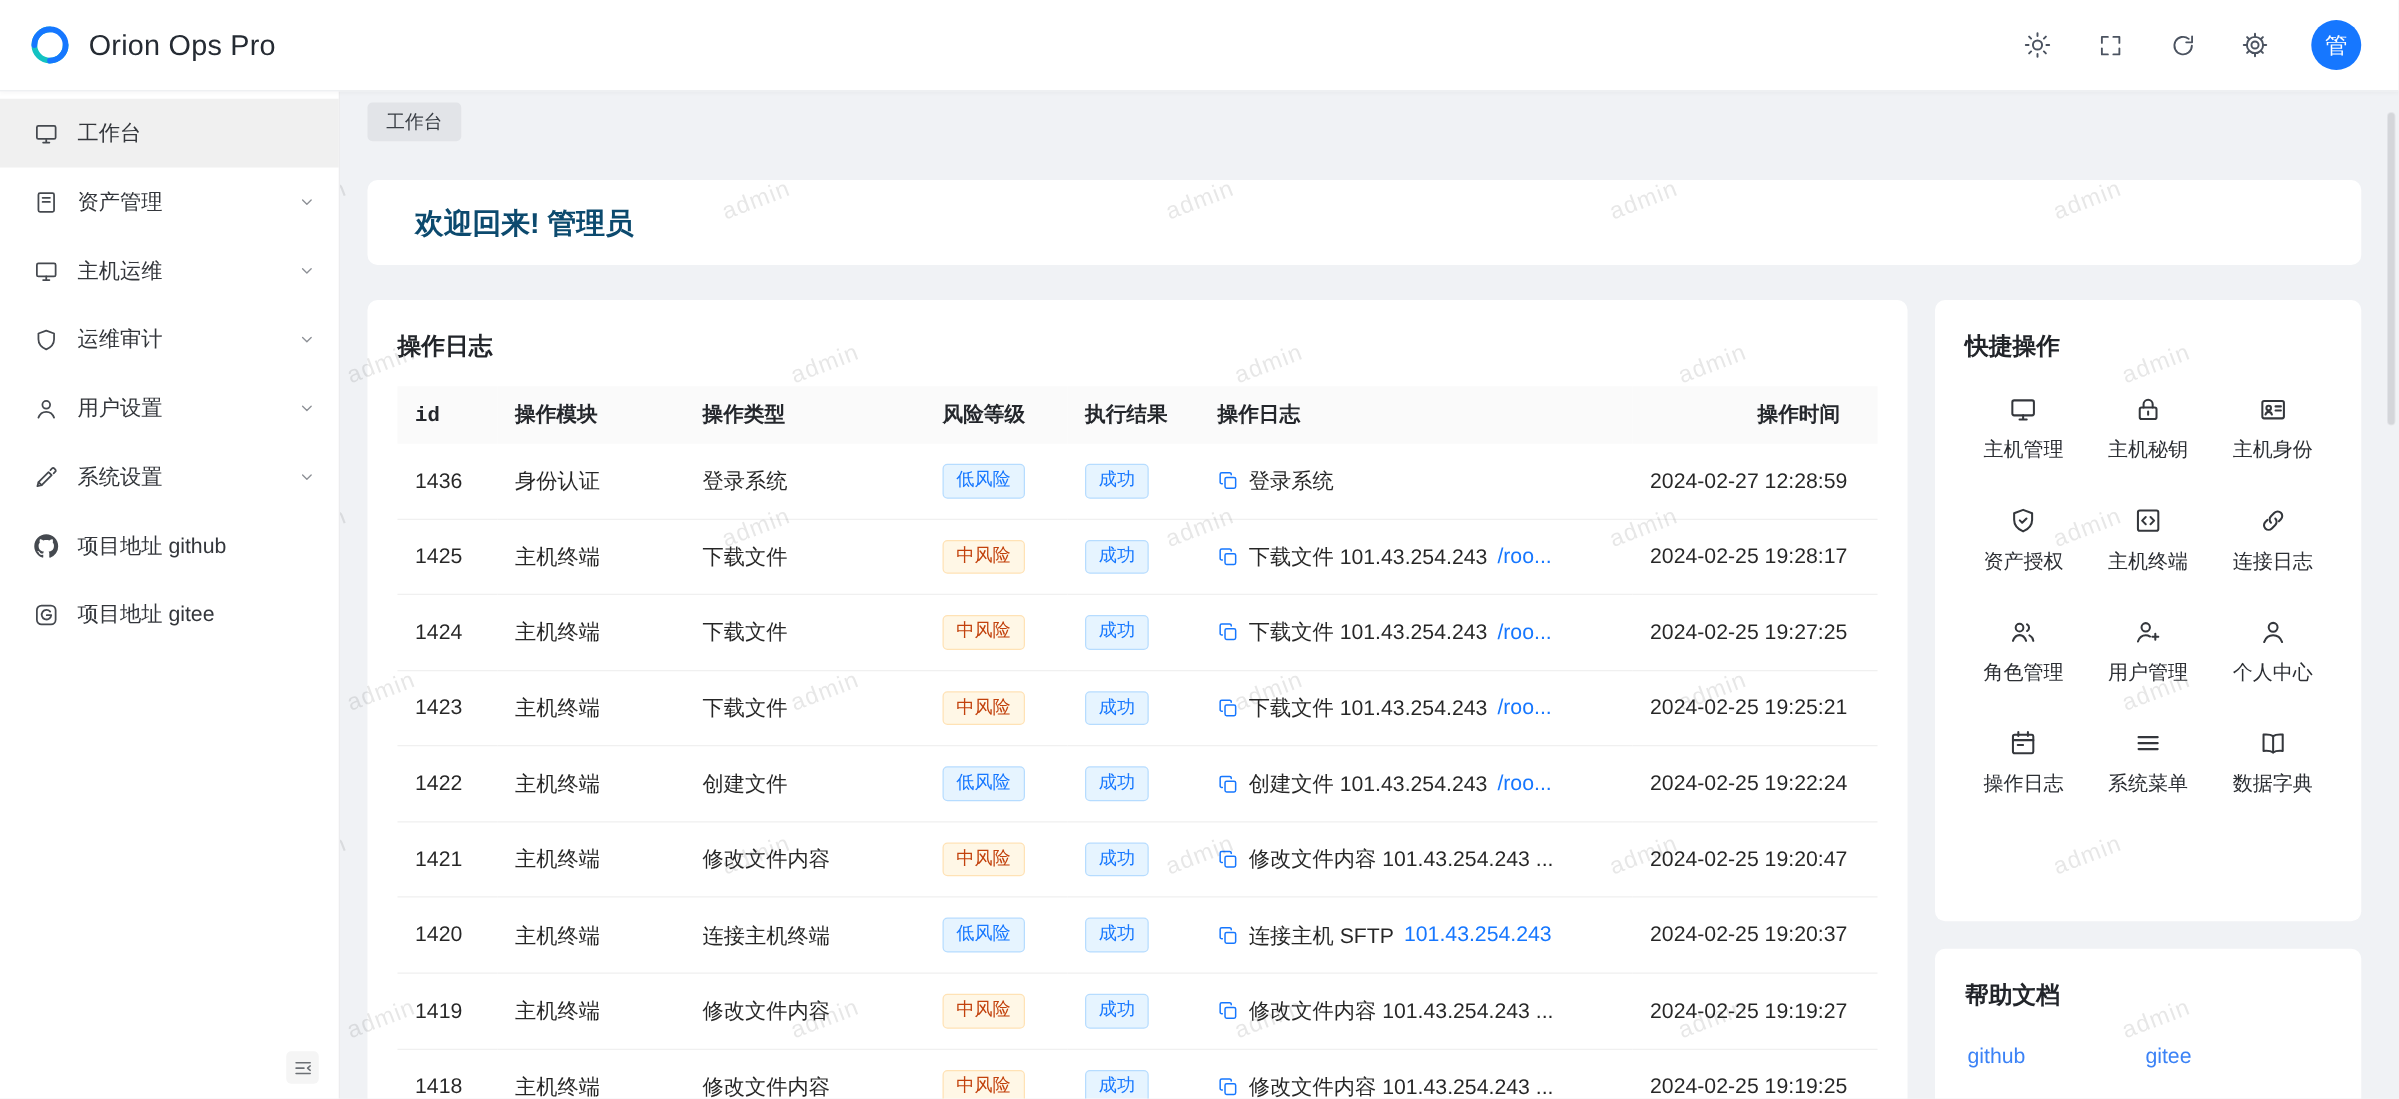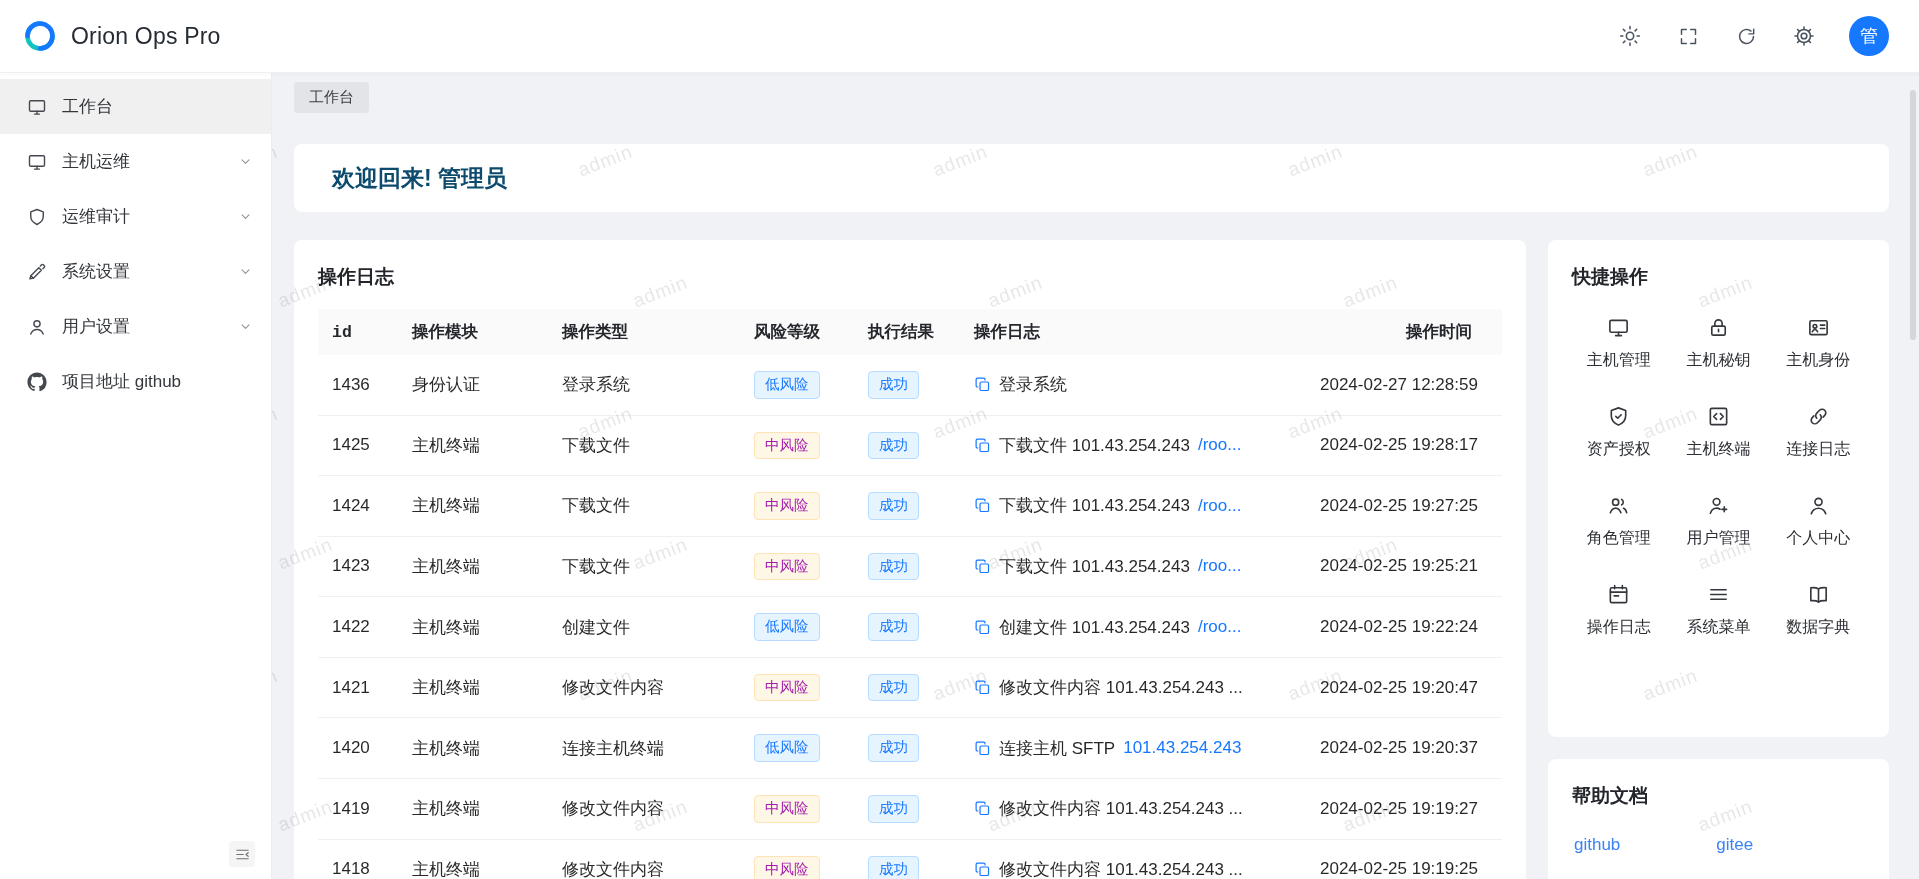--- a/index.html
+++ b/index.html
@@ -61,21 +61,21 @@
   
   .log-table { width:100%; border-collapse:collapse; table-layout:fixed; }
   .log-table th { background:#fafafa; text-align:left; font-weight:700; font-size:16.5px;
     color:#24272c; padding:12px 14px;font-family:Liberation Mono, monospace; }
   .log-table th.col-time, .log-table td.c-time { text-align:right; padding-right:30px; }
   .log-table td { padding:16px 14px; border-bottom:1px solid #f0f0f0; font-size:17px;
     color:rgba(0,0,0,0.85); white-space:nowrap; overflow:hidden; }
   .badge { display:inline-block; padding:3px 10px; font-size:14.5px; border-radius:4px;
     border:1px solid transparent; line-height:1.35; }
   .badge.low, .badge.success { background:#e6f4ff; border-color:#b6dcff; color:#1677ff; }
-  .badge.medium { background:#fff7e6; border-color:#ffe2b5; color:#a21caf; }
+  .badge.medium { background:#fff7e6; border-color:#ffe2b5; color:#c2410c; }
   .log-wrap { display:flex; align-items:center; gap:8px; overflow:hidden; }
   .copy-icon { width:17px; height:17px; color:#1677ff; flex:none; cursor:pointer; }
   .log-text { overflow:hidden; text-overflow:ellipsis; }
   .log-link { color:#1677ff; cursor:pointer; }
 
   
   .right-col { width:341px; flex:none; display:flex; flex-direction:column; gap:22px; }
   .quick-panel { height:497px; }
   .qa-grid { display:grid; grid-template-columns:repeat(3,1fr); row-gap:34px; column-gap:6px;
     padding-top:26px; }
@@ -138,20 +138,34 @@
           <svg class="si" width="20" height="20" viewBox="0 0 24 24">
             <rect x="3" y="4.5" width="18" height="12.5" rx="1.5"></rect>
             <path d="M9 20.5h6M12 17v3.5"></path>
           </svg>
         </span>
       <span>工作台</span>
     </div>
     <div class="side-item">
       <span class="side-icon">
           <svg class="si" width="20" height="20" viewBox="0 0 24 24">
+            <rect x="4.5" y="3" width="15" height="18" rx="1.5"></rect>
+            <path d="M8.5 7.5h7M8.5 11.5h7"></path>
+          </svg>
+        </span>
+      <span>资产管理</span>
+      <span class="chev">
+          <svg class="si" width="15" height="15" viewBox="0 0 24 24">
+            <path d="M6.5 9.5L12 15l5.5-5.5"></path>
+          </svg>
+        </span>
+    </div>
+    <div class="side-item">
+      <span class="side-icon">
+          <svg class="si" width="20" height="20" viewBox="0 0 24 24">
             <rect x="3" y="4.5" width="18" height="12.5" rx="1.5"></rect>
             <path d="M9 20.5h6M12 17v3.5"></path>
           </svg>
         </span>
       <span>主机运维</span>
       <span class="chev">
           <svg class="si" width="15" height="15" viewBox="0 0 24 24">
             <path d="M6.5 9.5L12 15l5.5-5.5"></path>
           </svg>
         </span>
@@ -165,52 +179,61 @@
       <span>运维审计</span>
       <span class="chev">
           <svg class="si" width="15" height="15" viewBox="0 0 24 24">
             <path d="M6.5 9.5L12 15l5.5-5.5"></path>
           </svg>
         </span>
     </div>
     <div class="side-item">
       <span class="side-icon">
           <svg class="si" width="20" height="20" viewBox="0 0 24 24">
+            <circle cx="12" cy="8.2" r="3.7"></circle>
+            <path d="M4.5 20.5c1.4-3.8 4.4-5.6 7.5-5.6s6.1 1.8 7.5 5.6"></path>
+          </svg>
+        </span>
+      <span>用户设置</span>
+      <span class="chev">
+          <svg class="si" width="15" height="15" viewBox="0 0 24 24">
+            <path d="M6.5 9.5L12 15l5.5-5.5"></path>
+          </svg>
+        </span>
+    </div>
+    <div class="side-item">
+      <span class="side-icon">
+          <svg class="si" width="20" height="20" viewBox="0 0 24 24">
             <path d="M14.2 6.8l3 3L7.6 19.4l-3-3zM16 4.9l1.6-1.6a1.4 1.4 0 0 1 2 0l1.1 1.1a1.4 1.4 0 0 1 0 2L19.1 8"></path>
             <path d="M4.6 16.4l-1.1 3.9 4-1"></path>
           </svg>
         </span>
       <span>系统设置</span>
       <span class="chev">
           <svg class="si" width="15" height="15" viewBox="0 0 24 24">
             <path d="M6.5 9.5L12 15l5.5-5.5"></path>
           </svg>
         </span>
     </div>
     <div class="side-item">
       <span class="side-icon">
-          <svg class="si" width="20" height="20" viewBox="0 0 24 24">
-            <circle cx="12" cy="8.2" r="3.7"></circle>
-            <path d="M4.5 20.5c1.4-3.8 4.4-5.6 7.5-5.6s6.1 1.8 7.5 5.6"></path>
-          </svg>
-        </span>
-      <span>用户设置</span>
-      <span class="chev">
-          <svg class="si" width="15" height="15" viewBox="0 0 24 24">
-            <path d="M6.5 9.5L12 15l5.5-5.5"></path>
-          </svg>
-        </span>
-    </div>
-    <div class="side-item">
-      <span class="side-icon">
           <svg class="fi" width="20" height="20" viewBox="0 0 24 24">
             <path d="M12 .5C5.65.5.5 5.65.5 12c0 5.08 3.29 9.39 7.86 10.91.58.11.79-.25.79-.56 0-.27-.01-1.17-.02-2.12-3.2.7-3.87-1.36-3.87-1.36-.52-1.33-1.28-1.68-1.28-1.68-1.04-.71.08-.7.08-.7 1.15.08 1.76 1.19 1.76 1.19 1.03 1.76 2.69 1.25 3.35.96.1-.75.4-1.25.72-1.54-2.55-.29-5.23-1.28-5.23-5.68 0-1.26.45-2.28 1.19-3.09-.12-.29-.52-1.46.11-3.05 0 0 .97-.31 3.18 1.18.92-.26 1.91-.38 2.9-.39.98 0 1.97.13 2.9.39 2.2-1.49 3.17-1.18 3.17-1.18.63 1.59.23 2.76.11 3.05.74.81 1.19 1.83 1.19 3.09 0 4.41-2.69 5.38-5.25 5.67.41.36.78 1.06.78 2.14 0 1.54-.01 2.78-.01 3.16 0 .31.21.67.8.56A11.52 11.52 0 0 0 23.5 12C23.5 5.65 18.35.5 12 .5z"></path>
           </svg>
         </span>
       <span>项目地址 github</span>
+    </div>
+    <div class="side-item">
+      <span class="side-icon">
+          <svg class="si" width="20" height="20" viewBox="0 0 24 24">
+            <rect x="3" y="3" width="18" height="18" rx="4.5"></rect>
+            <path d="M15.8 8.8a4.6 4.6 0 1 0 1 3.4h-4.3"></path>
+          </svg>
+        </span>
+      <span>项目地址 gitee</span>
     </div>
     <div class="collapse-btn">
       <svg class="si" width="17" height="17" viewBox="0 0 24 24">
           <path d="M4 6h16M4 12h9M4 18h16"></path>
           <path d="M20 9.5L17 12l3 2.5"></path>
         </svg>
     </div>
   </aside>
 
   <main class="main">

